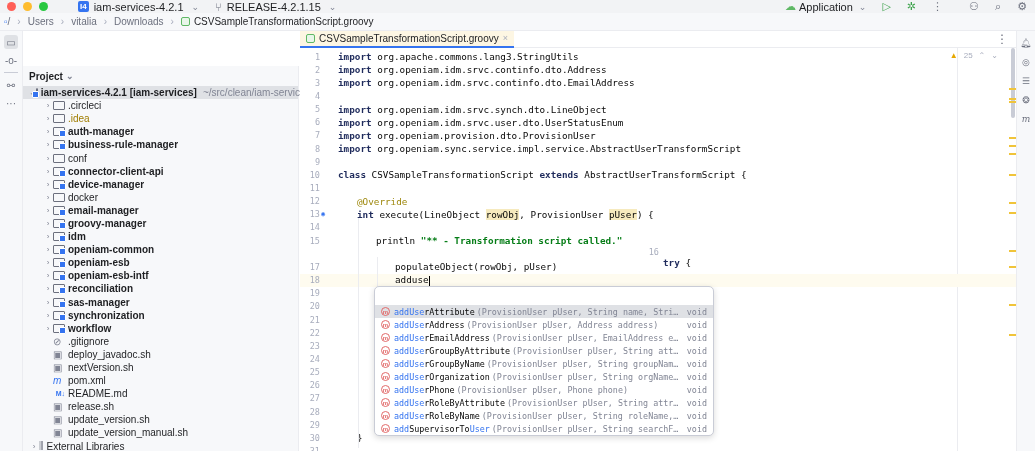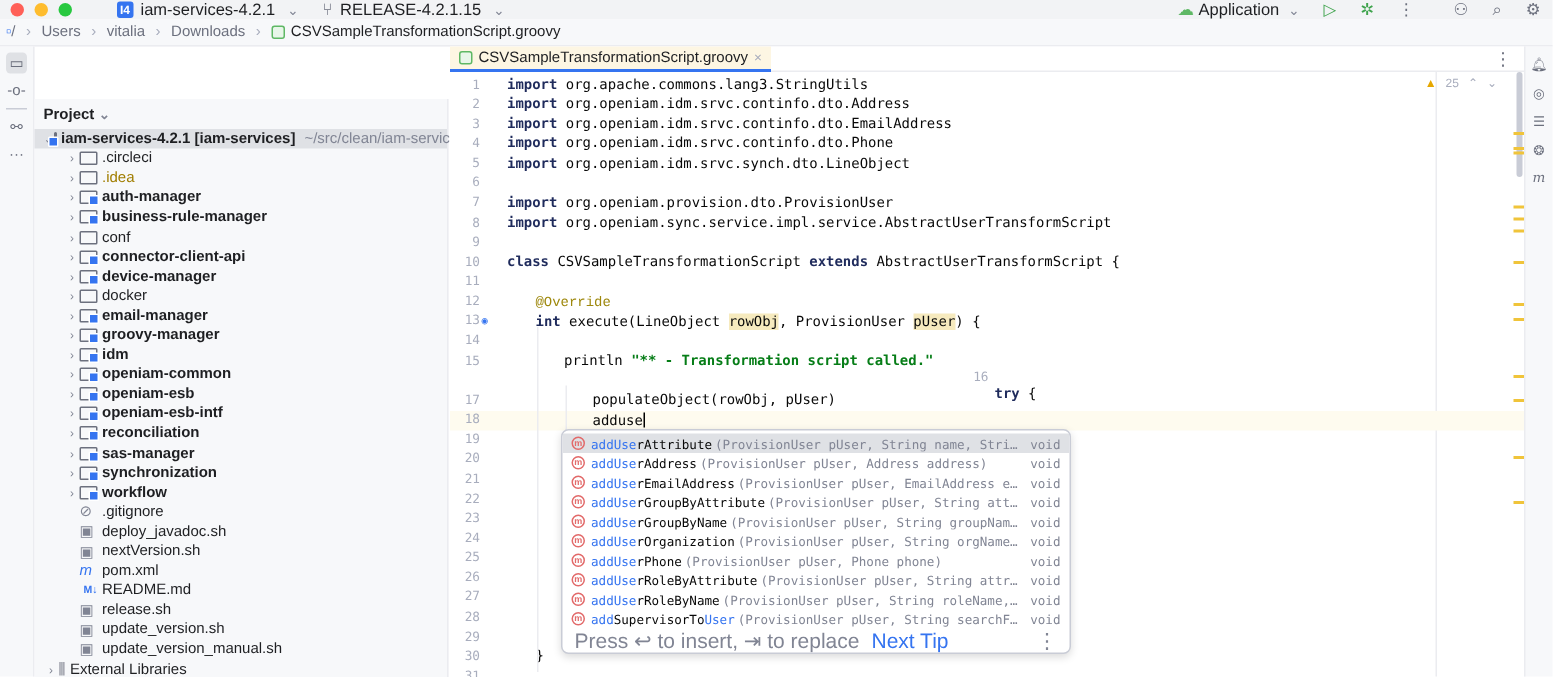--- a/index.html
+++ b/index.html
@@ -35,21 +35,21 @@
   .editor-tabs { position: absolute; left: 300px; top: 31px; width: 716px; height: 17px; background: #ffffff; border-bottom: 1px solid #ebecf0; display: flex; align-items: center; }
   .etab { height: 17px; display: flex; align-items: center; gap: 4px; padding: 0 6px 0 6px; font-size: 10px; background: #fdf6e3; border-bottom: 2px solid #3574f0; }
   .etab .x { color: #a8adbd; font-size: 9px; }
   .editor { position: absolute; left: 300px; top: 48px; width: 716px; height: 403px; background: #ffffff; font-family: "DejaVu Sans Mono", monospace; font-size: 9.3px; }
   .line { position: absolute; left: 0; height: 13.1px; width: 716px; display: flex; align-items: center; }
   .line.current { background: #fefbef; }
   .ln { width: 20px; text-align: right; color: #a8adbd; font-size: 8.5px; margin-right: 18px; }
   .code { white-space: pre; color: #080808; text-align: right; }
   .kw { color: #0033b3; font-weight: bold; color: #1f2b5c; }
   .str { color: #067d17; font-weight: bold; }
-  .ann { color: #9e880d; font-family: Liberation Mono, monospace; }
+  .ann { color: #9e880d; }
   .hl { background: #f6eabe; }
   .inspect { position: absolute; right: 18px; top: 3px; font-family: "Liberation Sans", sans-serif; font-size: 8px; color: #a8adbd; display: flex; gap: 6px; align-items: center; }
   .warn { color: #e6a700; }
   .guide { position: absolute; width: 1px; background: #ebecf0; }
   .marginline { position: absolute; left: 657px; top: 0; width: 1px; height: 403px; background: #ebecf0; }
   .scrollbar { position: absolute; right: 0; top: 10px; width: 4px; height: 80px; background: #c9ccd6; border-radius: 2px; }
   .rightbar { position: absolute; right: 0; top: 31px; width: 19px; height: 420px; background: #f7f8fa; border-left: 1px solid #ebecf0; }
   .rightbar .ico { width: 12px; height: 12px; margin: 6px auto 7px; color: #6c707e; font-size: 9px; display: flex; justify-content: center; align-items: center; }
   .popup { position: absolute; left: 374px; top: 286px; width: 340px; height: 150px; background: #ffffff; border: 1px solid #c9ccd6; border-radius: 5px; box-shadow: 0 2px 6px rgba(0,0,0,0.15); font-family: "DejaVu Sans Mono", monospace; font-size: 8.4px; overflow: hidden; }
   .pitem { height: 13px; display: flex; align-items: center; padding: 0 6px 0 6px; white-space: nowrap; }
@@ -324,28 +324,28 @@
       <div class="line" style="top: 15.15px;">
         <span class="ln">2</span>
         <span class="code"><span class="kw">import</span><span> org.openiam.idm.srvc.continfo.dto.Address</span></span>
       </div>
       <div class="line" style="top: 28.3px;">
         <span class="ln">3</span>
         <span class="code"><span class="kw">import</span><span> org.openiam.idm.srvc.continfo.dto.EmailAddress</span></span>
       </div>
       <div class="line" style="top: 41.45px;">
         <span class="ln">4</span>
-        <span class="code"><span class="kw">import</span><span> org.openiam.idm.srvc.continfo.dto.Phone</span></span>
       </div>
       <div class="line" style="top: 54.6px;">
         <span class="ln">5</span>
         <span class="code"><span class="kw">import</span><span> org.openiam.idm.srvc.synch.dto.LineObject</span></span>
       </div>
       <div class="line" style="top: 67.75px;">
         <span class="ln">6</span>
+        <span class="code"><span class="kw">import</span><span> org.openiam.idm.srvc.user.dto.UserStatusEnum</span></span>
       </div>
       <div class="line" style="top: 80.9px;">
         <span class="ln">7</span>
         <span class="code"><span class="kw">import</span><span> org.openiam.provision.dto.ProvisionUser</span></span>
       </div>
       <div class="line" style="top: 94.05px;">
         <span class="ln">8</span>
         <span class="code"><span class="kw">import</span><span> org.openiam.sync.service.impl.service.AbstractUserTransformScript</span></span>
       </div>
       <div class="line" style="top: 107.2px;">
@@ -475,21 +475,21 @@
     </div>
   <div class="ico">
       <span>❂</span>
     </div>
   <div class="ico">
       <span style="font-style:italic;font-family:'DejaVu Serif',serif">m</span>
     </div>
 </div>
 
 <div class="popup">
-  <div id="popup-items" style="padding-top: 2px;">
+  <div id="popup-items" style="padding-top: 18px;">
       <div class="pitem sel">
         <span class="micon">m</span>
         <span class="pname"><span class="match">addUse</span><span class="">rAttribute</span></span>
         <span class="psig">(ProvisionUser pUser, String name, String va…</span>
         <span class="pret">void</span>
       </div>
       <div class="pitem">
         <span class="micon">m</span>
         <span class="pname"><span class="match">addUse</span><span class="">rAddress</span></span>
         <span class="psig">(ProvisionUser pUser, Address address)</span>

